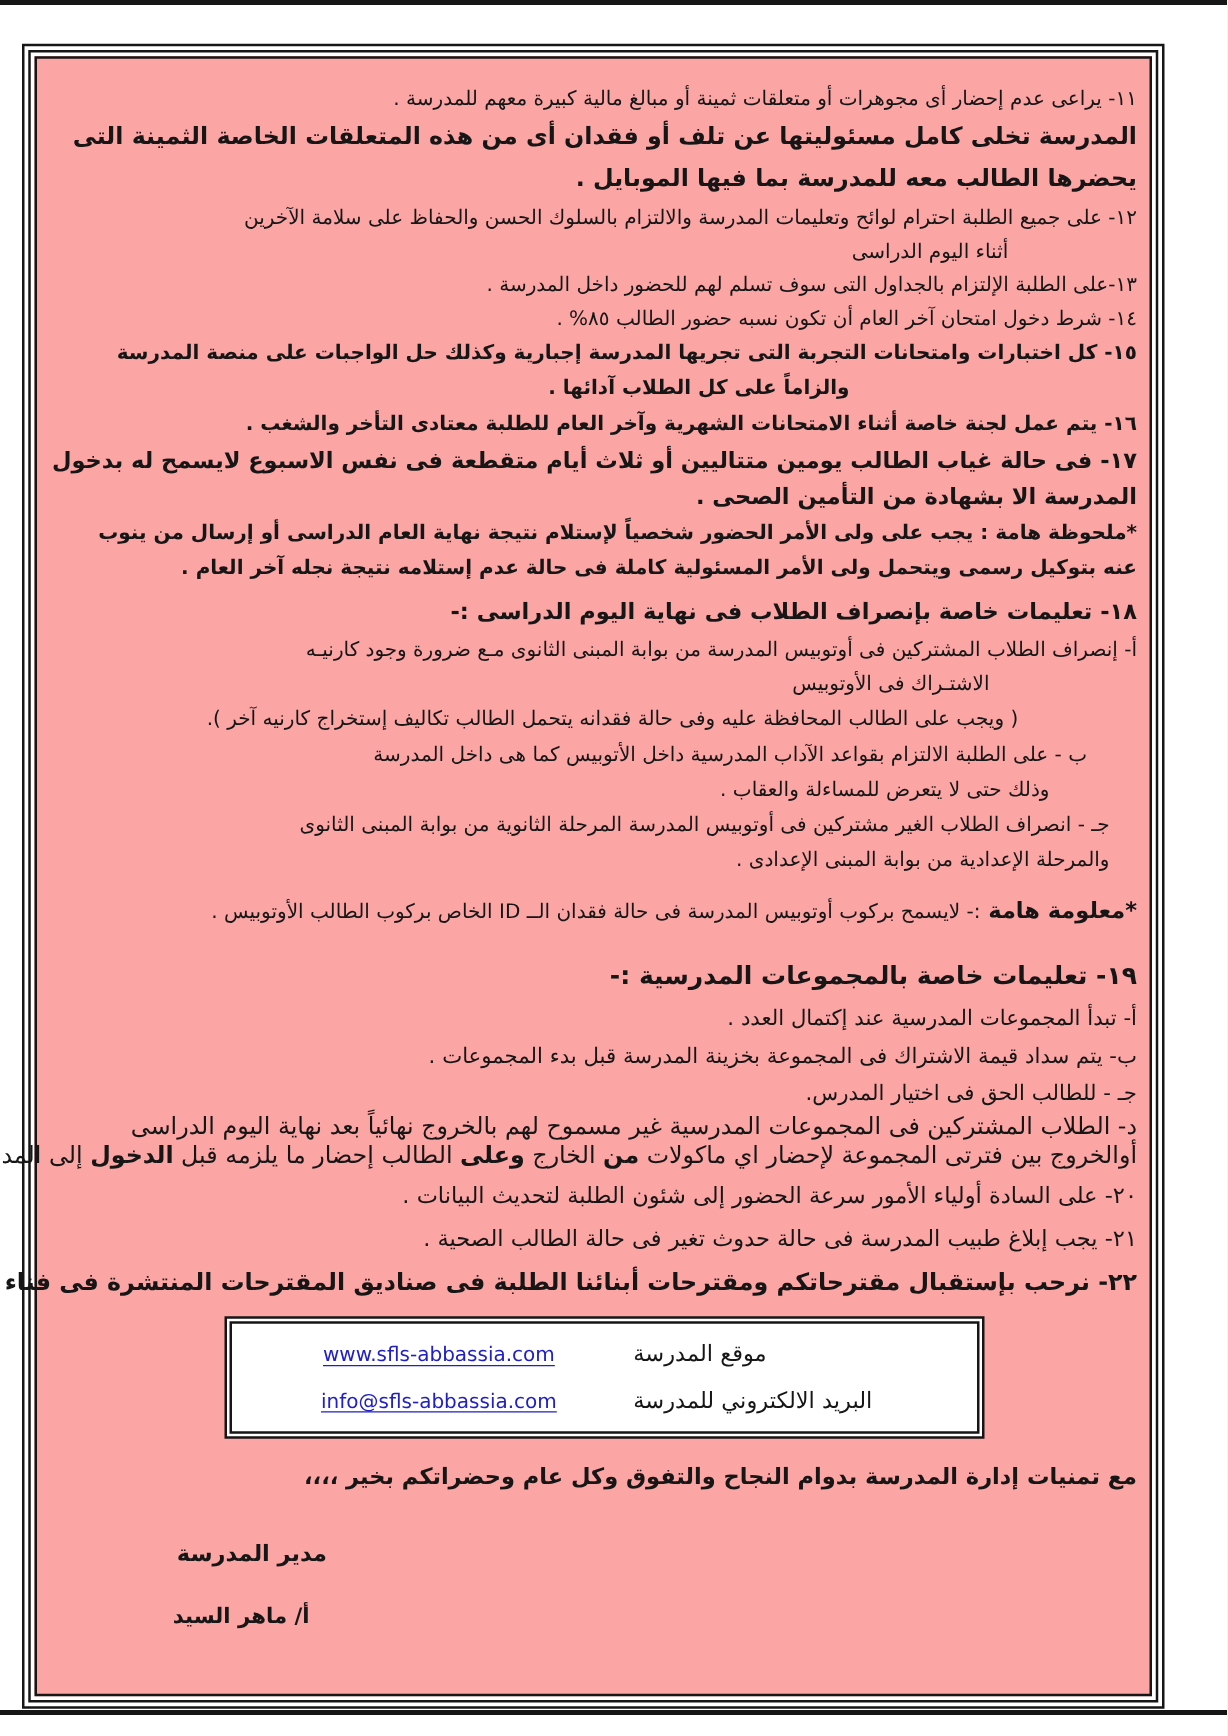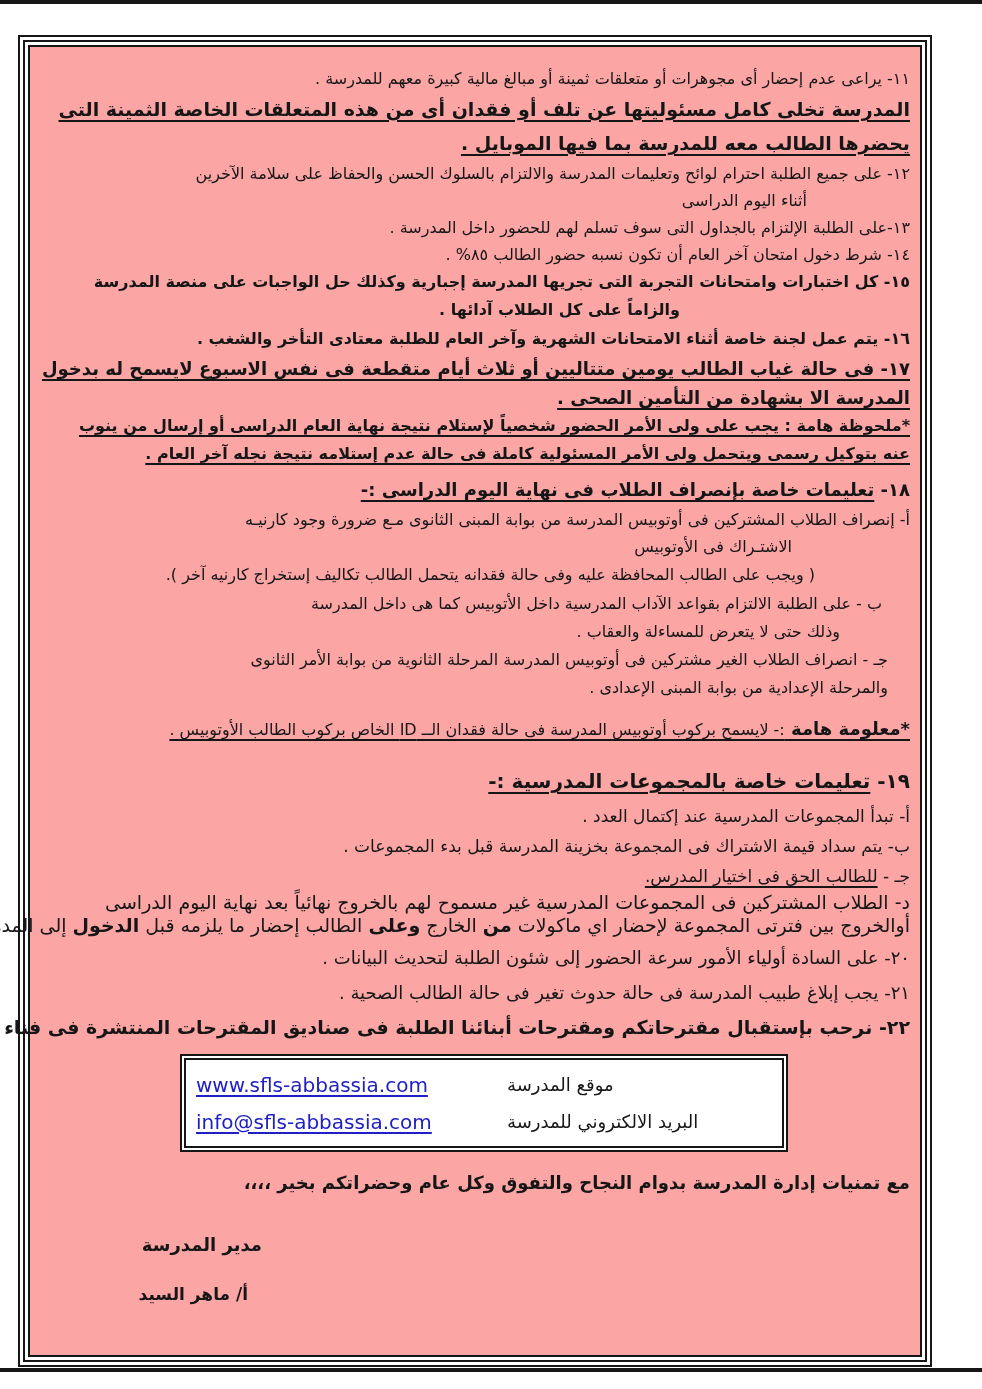--- a/index.html
+++ b/index.html
@@ -12,32 +12,32 @@
   .top-rule    { position:absolute; top:0;      left:0; width:100%; height:4px; background:var(--ink); }
   .bottom-rule { position:absolute; top:1368px; left:0; width:100%; height:4px; background:var(--ink); }
   .frame {
     position:absolute; top:45px; left:28px; right:60px; bottom:32px;
     box-sizing:border-box; border:2px solid var(--ink);
     box-shadow:0 0 0 3px #fff, 0 0 0 5px var(--ink), 0 0 0 8px #fff, 0 0 0 10px var(--ink);
     padding:18px 10px 0 12px; background:#fca5a5;
   }
   .l { margin:0; text-align:right; white-space:nowrap; line-height:27px; }
   .b { font-weight:700; }
-  .u { text-decoration:underline; text-decoration-thickness:2px; text-underline-offset:4px; }
+  .u { text-decoration-thickness:2px; text-underline-offset:4px; }
   .s15{font-size:19px}.s16{font-size:16px}.s17{font-size:17px}
   .s18{font-size:18px}.s19{font-size:19px}.s21{font-size:20px}.s22{font-size:18px}
   .contact-box {
     width:600px; margin:14px 126px 0 0; box-sizing:border-box;
     border:2px solid var(--ink); box-shadow:0 0 0 2px #fff, 0 0 0 4px var(--ink);
     padding:6px 10px; background:#fff;
   }
   .crow  { display:flex; align-items:center; height:37px; }
   .clabel{ flex:0 0 46%; text-align:left; font-size:18px; }
   .clink {
-    flex:1; text-align:left; direction:ltr; font-size:20px;
+    flex:1; text-align:center; direction:ltr; font-size:16px;
     color:var(--link); text-decoration:underline; text-underline-offset:3px; cursor:pointer;
   }
 </style>
 </head>
 <body>
 
 <div class="page">
   <div class="top-rule"></div>
 
   <div class="frame">
@@ -62,23 +62,23 @@
 
     <p class="l b u s16" style="line-height:28px">*ملحوظة هامة : يجب على ولى الأمر الحضور شخصياً لإستلام نتيجة نهاية العام الدراسى أو إرسال من ينوب</p>
     <p class="l b u s16" style="line-height:28px">عنه بتوكيل رسمى ويتحمل ولى الأمر المسئولية كاملة فى حالة عدم إستلامه نتيجة نجله آخر العام .</p>
 
     <p class="l b s18" style="line-height:32px;margin-top:6px">
       <span>١٨- </span><span class="u">تعليمات خاصة بإنصراف الطلاب فى نهاية اليوم الدراسى :-</span>
     </p>
     <p class="l s16">أ-  إنصراف الطلاب المشتركين فى أوتوبيس المدرسة من بوابة المبنى الثانوى مـع ضرورة وجود كارنيـه</p>
     <p class="l s16" style="margin-right:118px">الاشتـراك فى الأوتوبيس</p>
     <p class="l s16" style="line-height:30px;margin-right:95px">( ويجب على الطالب المحافظة عليه وفى حالة فقدانه يتحمل الطالب تكاليف إستخراج كارنيه آخر ).</p>
-    <p class="l s16" style="line-height:28px;margin-right:28px">ب - على الطلبة الالتزام بقواعد الآداب المدرسية داخل الأتوبيس كما هى داخل المدرسة</p>
+    <p class="l s16" style="line-height:28px;margin-right:40px">ب - على الطلبة الالتزام بقواعد الآداب المدرسية داخل الأتوبيس كما هى داخل المدرسة</p>
     <p class="l s16" style="line-height:28px;margin-right:70px">وذلك حتى لا يتعرض للمساءلة والعقاب .</p>
-    <p class="l s16" style="line-height:28px;margin-right:22px">جـ -  انصراف الطلاب الغير مشتركين فى أوتوبيس المدرسة المرحلة الثانوية من بوابة الأمر الثانوى</p>
+    <p class="l s16" style="line-height:28px;margin-right:22px">جـ -  انصراف الطلاب الغير مشتركين فى أوتوبيس المدرسة المرحلة الثانوية من بوابة المبنى الثانوى</p>
     <p class="l s16" style="line-height:28px;margin-right:22px">والمرحلة الإعدادية من بوابة المبنى الإعدادى .</p>
 
     <p class="l" style="line-height:34px;margin-top:10px">
       <span class="b u s18">*معلومة هامة </span><span class="u s16">:- لايسمح  بركوب أوتوبيس المدرسة فى حالة فقدان الــ ID الخاص بركوب الطالب الأوتوبيس .</span>
     </p>
 
     <p class="l b s21" style="line-height:40px;margin-top:14px">
       <span>١٩- </span><span class="u">تعليمات خاصة بالمجموعات المدرسية :-</span>
     </p>
     <p class="l s17" style="line-height:30px">أ- تبدأ المجموعات المدرسية عند إكتمال العدد .</p>

